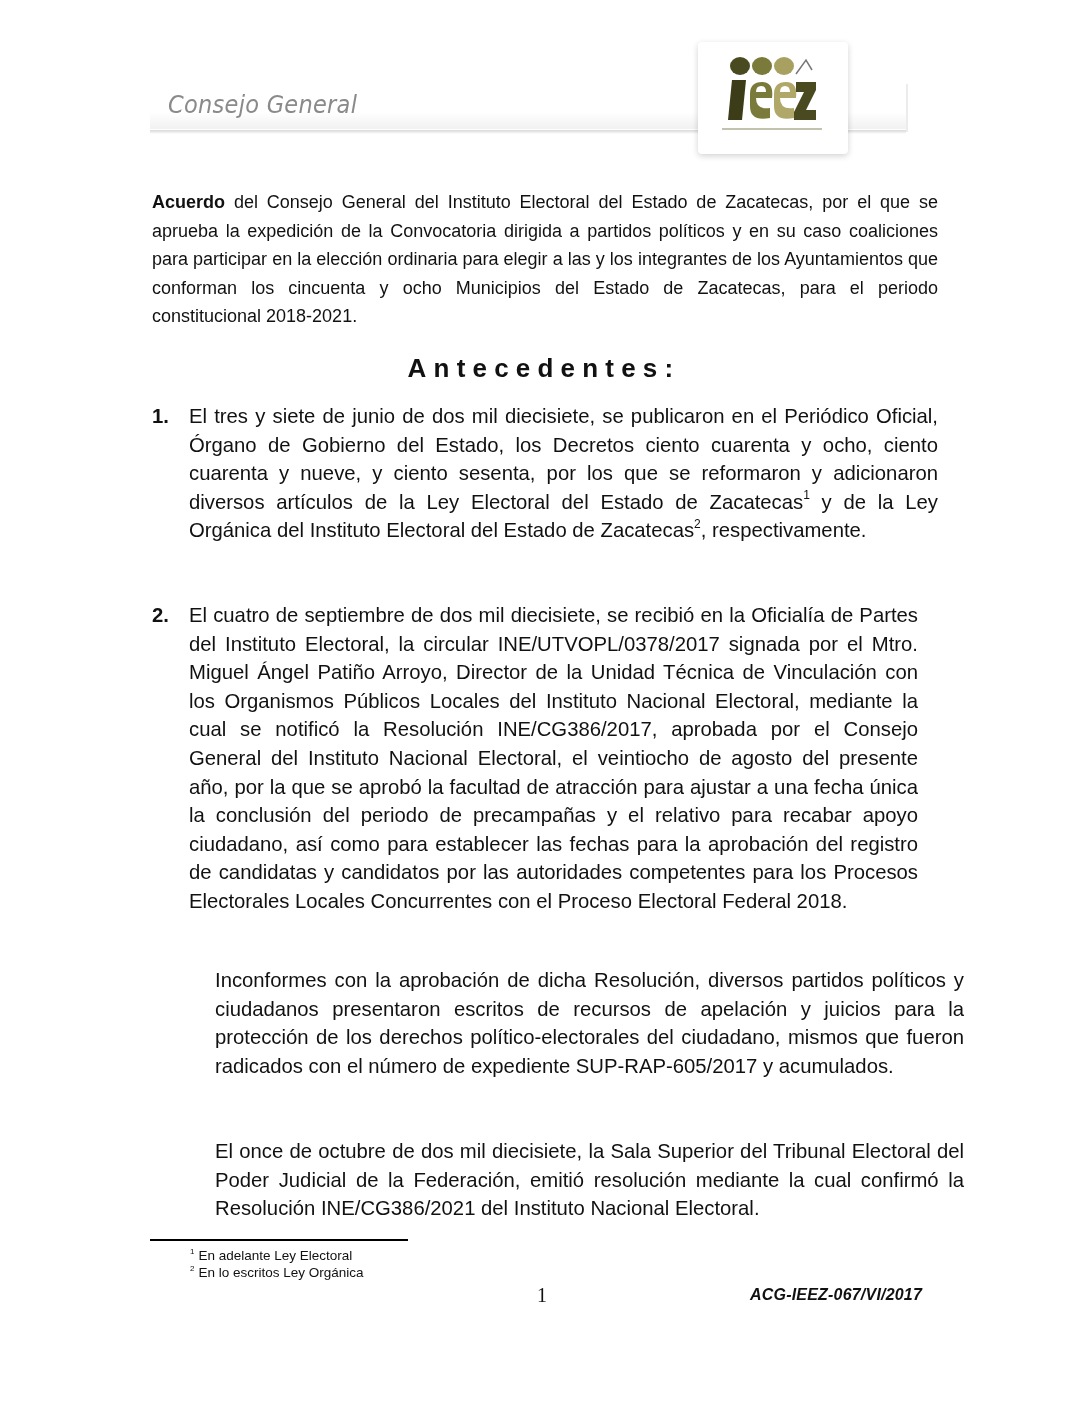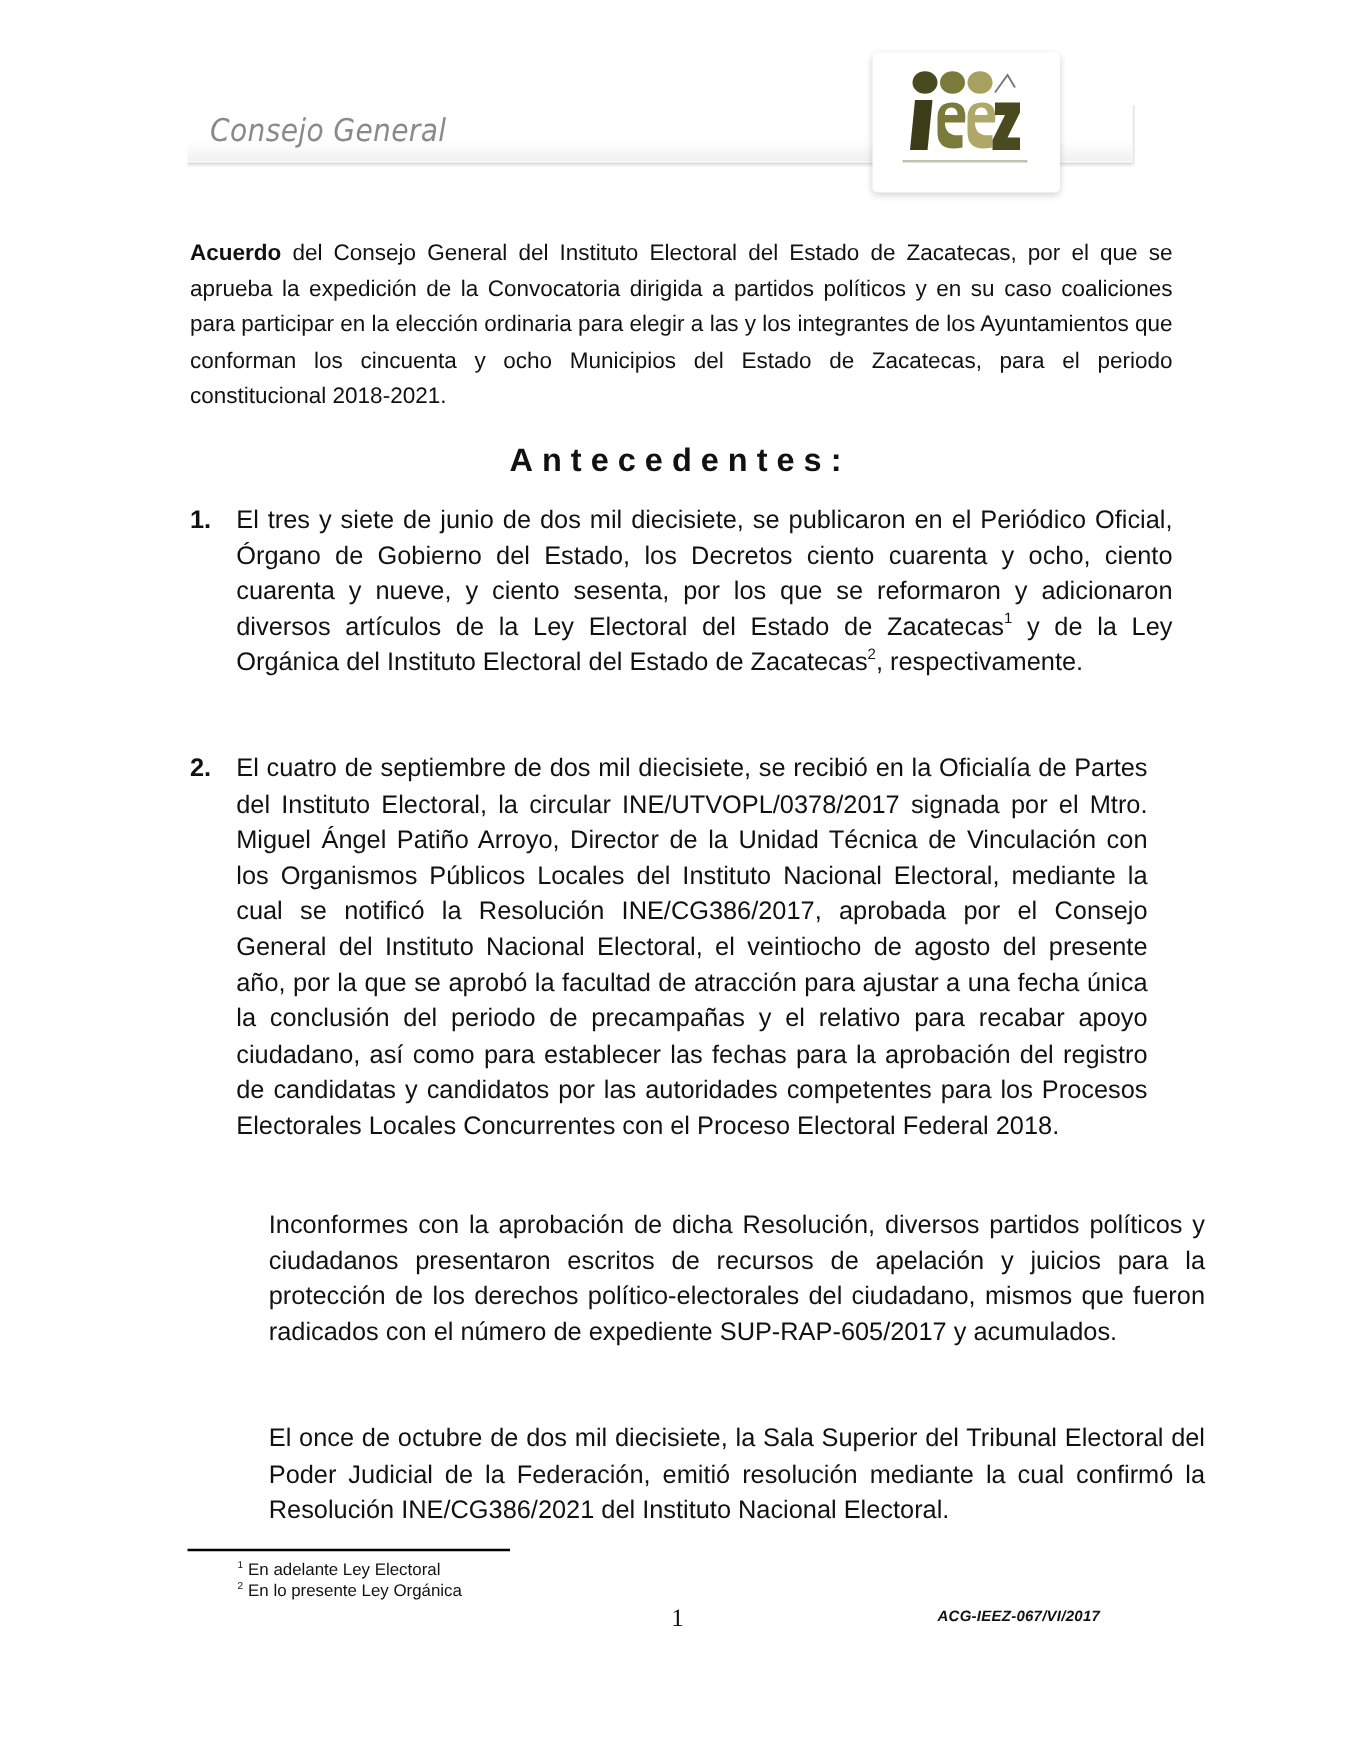--- a/index.html
+++ b/index.html
@@ -33,21 +33,21 @@
   .para { position: absolute; left: 189px; font-size: 20.3px; line-height: 28.6px; text-align: justify; margin-left: 26px; }
   .para3 { top: 966px; width: 749px; }
   .para4 { top: 1137px; width: 749px; }
   sup { font-size: 12px; line-height: 0; position: relative; top: -2px; }
 
   .fn-rule { position: absolute; left: 150px; top: 1239px; width: 258px; height: 2px; background: #000; }
   .footnotes { position: absolute; left: 150px; top: 1247px; font-size: 13.5px; line-height: 17px; margin-left: 40px; }
   .footnotes div sup { font-size: 8px; top: -1px; margin-right: 4px; }
 
   .page-num { position: absolute; left: 537px; top: 1284px; font-family: "Liberation Serif", serif; font-size: 20px; }
-  .doc-code { position: absolute; left: 750px; top: 1286px; font-size: 12px; font-weight: bold; font-style: italic; letter-spacing: 0.2px; }
+  .doc-code { position: absolute; left: 750px; top: 1286px; font-size: 16px; font-weight: bold; font-style: italic; letter-spacing: 0.2px; }
 </style>
 </head>
 <body>
 
 <div class="header">
   <div class="header-band"></div>
   <div class="header-rule"></div>
   <div class="right-edge"></div>
   <div class="header-title">Consejo General</div>
   <div class="logo-box">
@@ -80,17 +80,17 @@
   <span class="num">2.</span>
   <div class="txt">El cuatro de septiembre de dos mil diecisiete, se recibió en la Oficialía de Partes del Instituto Electoral, la circular INE/UTVOPL/0378/2017 signada por el Mtro. Miguel Ángel Patiño Arroyo, Director de la Unidad Técnica de Vinculación con los Organismos Públicos Locales del Instituto Nacional Electoral, mediante la cual se notificó la Resolución INE/CG386/2017, aprobada por el Consejo General del Instituto Nacional Electoral, el veintiocho de agosto del presente año, por la que se aprobó la facultad de atracción para ajustar a una fecha única la conclusión del periodo de precampañas y el relativo para recabar apoyo ciudadano, así como para establecer las fechas para la aprobación del registro de candidatas y candidatos por las autoridades competentes para los Procesos Electorales Locales Concurrentes con el Proceso Electoral Federal 2018.</div>
 </div>
 
 <div class="para para3">Inconformes con la aprobación de dicha Resolución, diversos partidos políticos y ciudadanos presentaron escritos de recursos de apelación y juicios para la protección de los derechos político-electorales del ciudadano, mismos que fueron radicados con el número de expediente SUP-RAP-605/2017 y acumulados.</div>
 <div class="para para4">El once de octubre de dos mil diecisiete, la Sala Superior del Tribunal Electoral del Poder Judicial de la Federación, emitió resolución mediante la cual confirmó la Resolución INE/CG386/2021 del Instituto Nacional Electoral.</div>
 
 <div class="fn-rule"></div>
 <div class="footnotes">
   <div><sup>1</sup><span>En adelante Ley Electoral</span></div>
-  <div><sup>2</sup><span>En lo presente Ley Orgánica</span></div>
+  <div><sup>2</sup><span>En lo escritos Ley Orgánica</span></div>
 </div>
 
 <div class="page-num">1</div>
 <div class="doc-code">ACG-IEEZ-067/VI/2017</div>
 
 </body></html>

